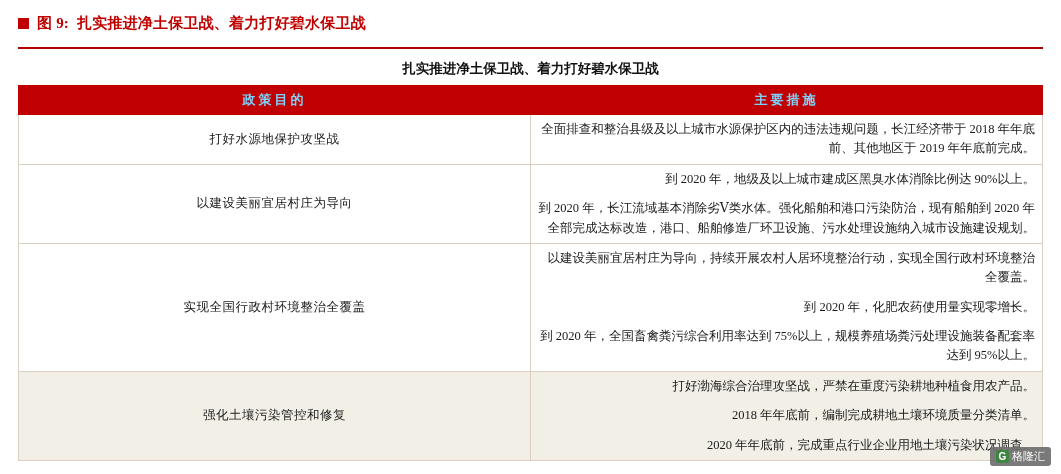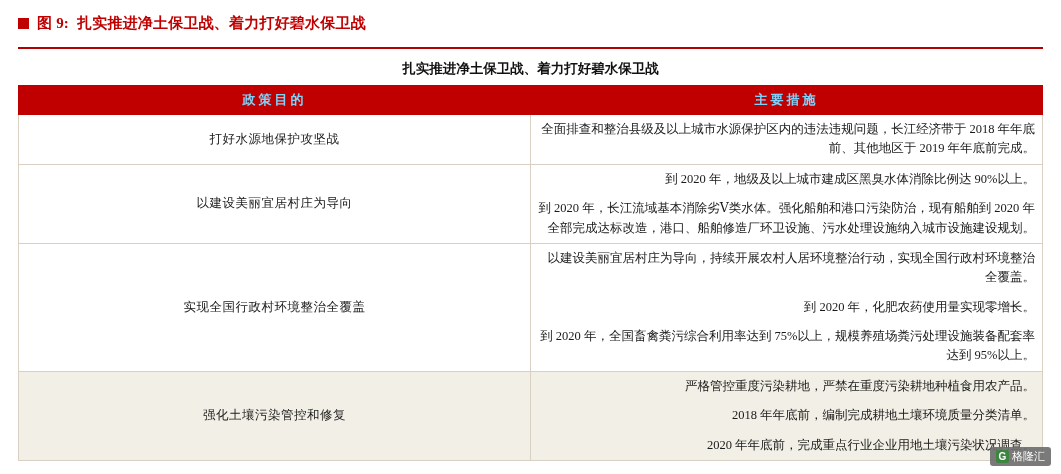--- a/index.html
+++ b/index.html
@@ -132,21 +132,21 @@
           <td class="goal">实现全国行政村环境整治全覆盖</td>
           <td class="measure">
             <p>以建设美丽宜居村庄为导向，持续开展农村人居环境整治行动，实现全国行政村环境整治全覆盖。</p>
             <p>到 2020 年，化肥农药使用量实现零增长。</p>
             <p>到 2020 年，全国畜禽粪污综合利用率达到 75%以上，规模养殖场粪污处理设施装备配套率达到 95%以上。</p>
           </td>
         </tr>
         <tr class="band-b">
           <td class="goal">强化土壤污染管控和修复</td>
           <td class="measure">
-            <p>严格管控重度污染耕地，严禁在重度污染耕地种植食用农产品。</p>
+            <p>打好渤海综合治理攻坚战，严禁在重度污染耕地种植食用农产品。</p>
             <p>2018 年年底前，编制完成耕地土壤环境质量分类清单。</p>
             <p>2020 年年底前，完成重点行业企业用地土壤污染状况调查。</p>
           </td>
         </tr>
 
       </tbody>
     </table>
   </div>
 
 </div>

